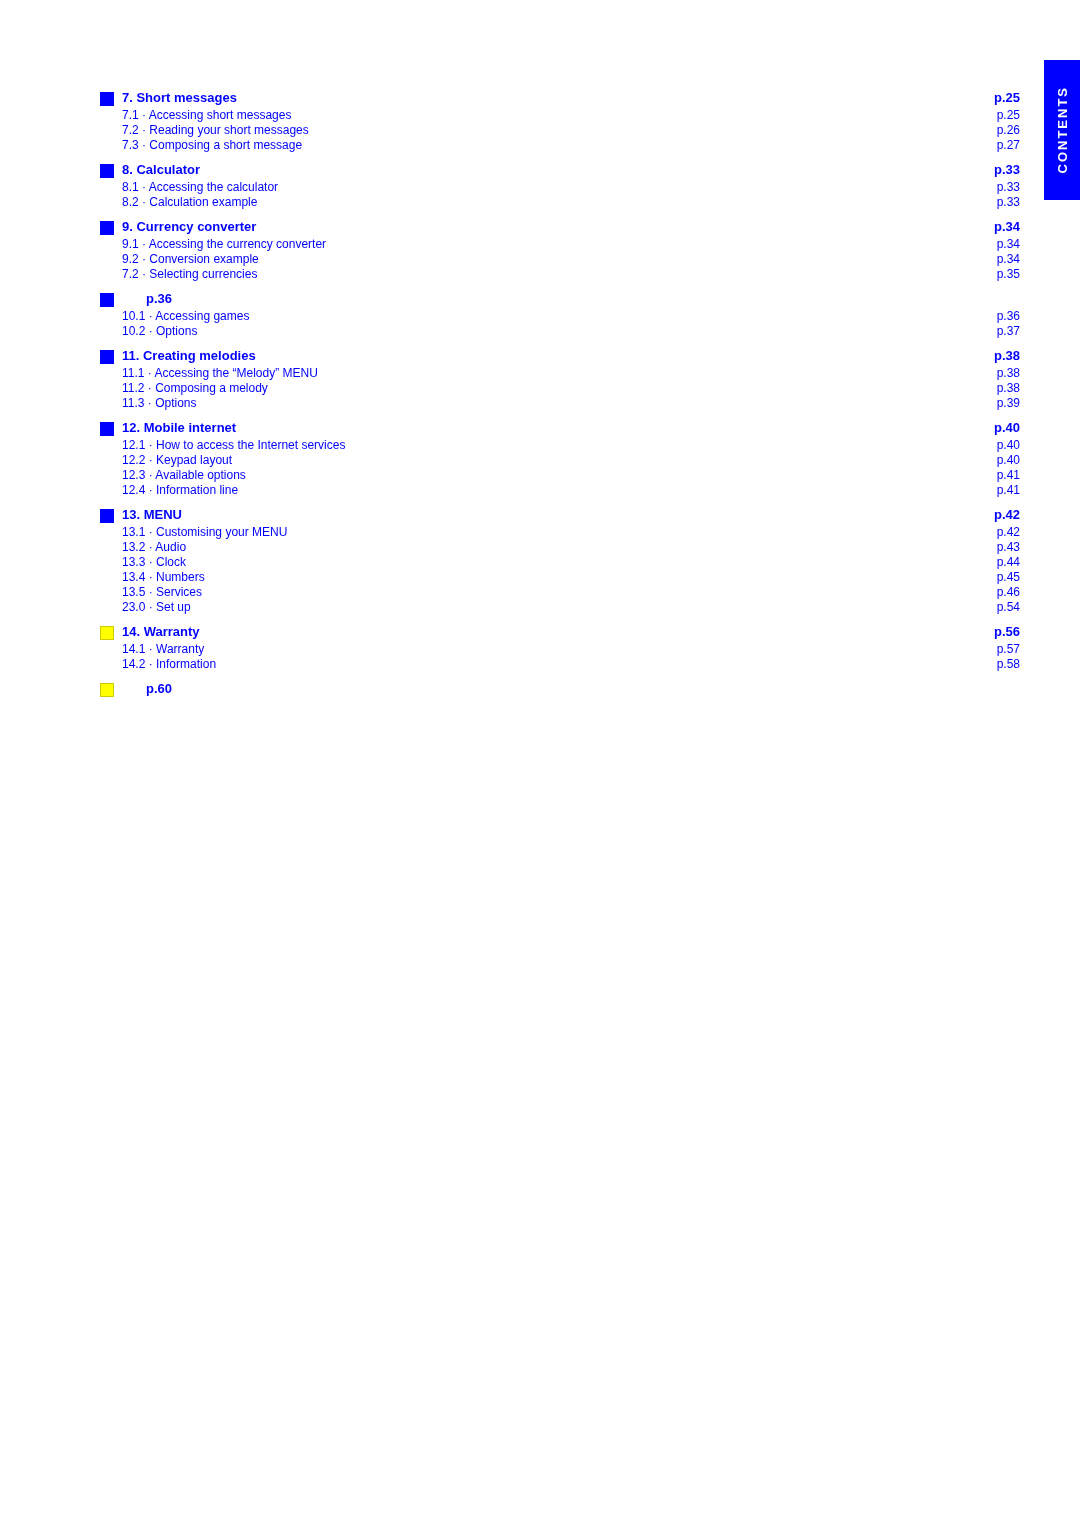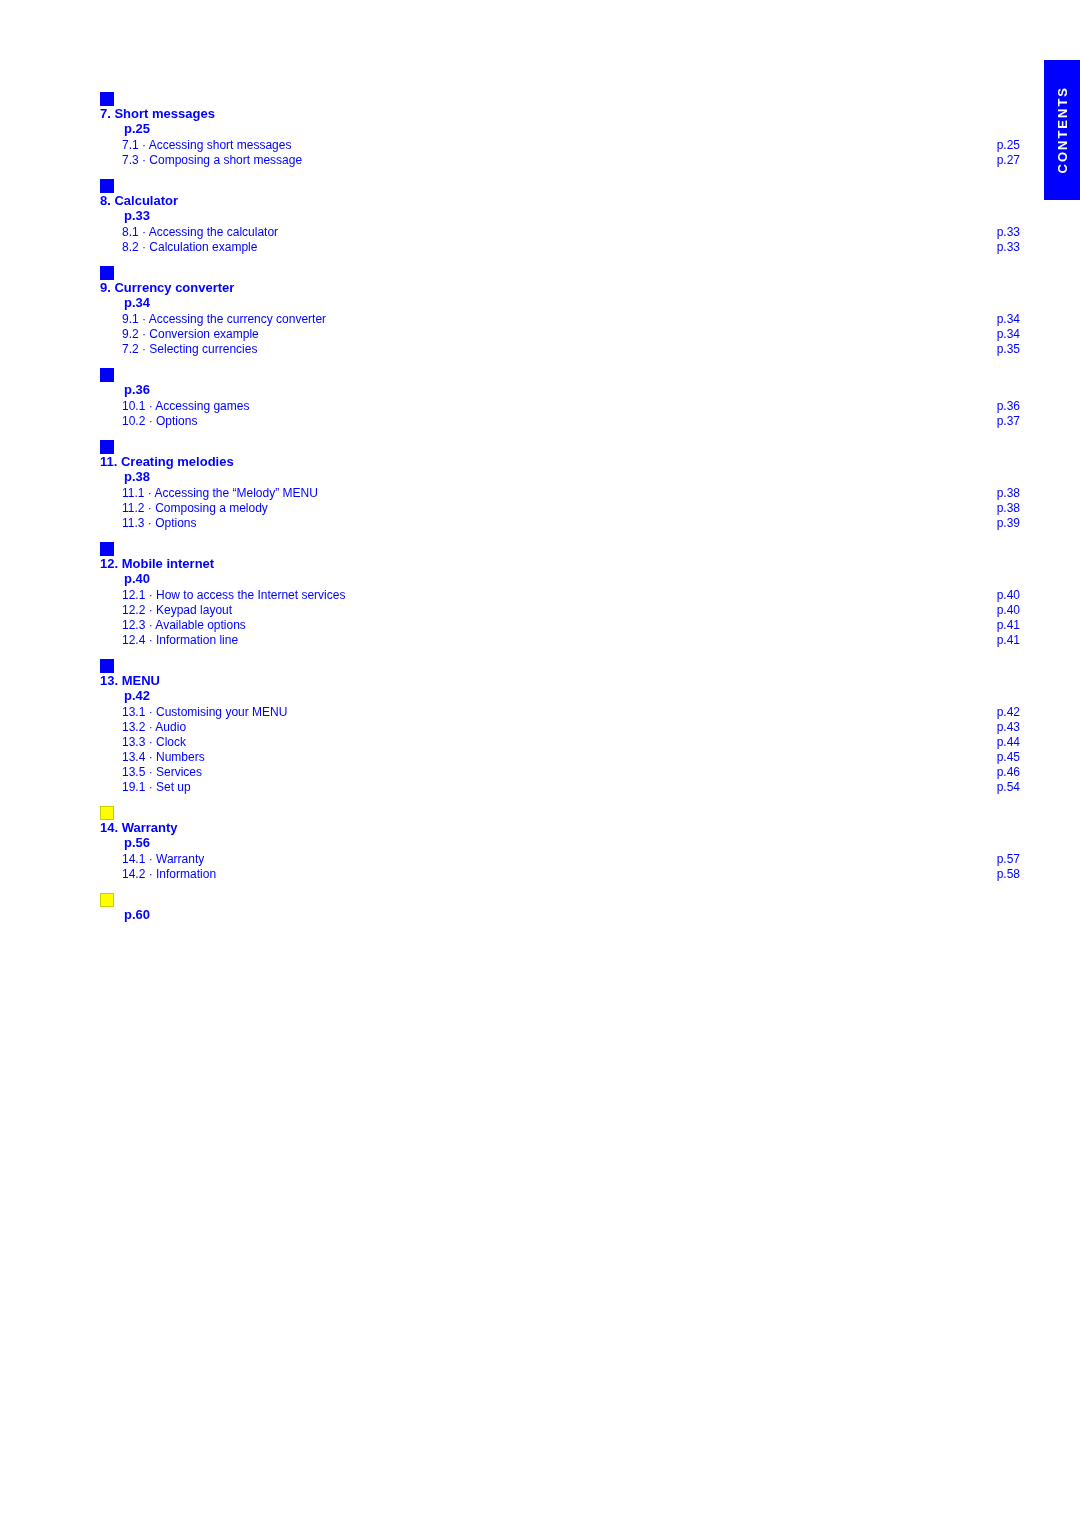--- a/index.html
+++ b/index.html
@@ -45,21 +45,20 @@
     }
 
     .section {
       margin-bottom: 10px;
     }
 
     .section-header {
       display: flex;
       align-items: flex-start;
       margin-bottom: 2px;
-      flex-direction: column;
     }
 
     .section-icon {
       width: 14px;
       height: 14px;
       min-width: 14px;
       margin-right: 8px;
       margin-top: 2px;
     }
 
@@ -125,20 +124,24 @@
           <div class="section-icon blue"></div>
           <span class="section-title">7. Short messages</span>
           <span class="section-page">p.25</span>
         </div>
         <div class="subsections">
           <div class="subsection-row">
             <span class="subsection-title">7.1  ·  Accessing short messages</span>
             <span class="subsection-page">p.25</span>
           </div>
           <div class="subsection-row">
+            <span class="subsection-title">7.2  ·  Reading your short messages</span>
+            <span class="subsection-page">p.26</span>
+          </div>
+          <div class="subsection-row">
             <span class="subsection-title">7.3  ·  Composing a short message</span>
             <span class="subsection-page">p.27</span>
           </div>
         </div>
       </div>
       <div class="section">
         <div class="section-header">
           <div class="section-icon blue"></div>
           <span class="section-title">8. Calculator</span>
           <span class="section-page">p.33</span>
@@ -258,21 +261,21 @@
           </div>
           <div class="subsection-row">
             <span class="subsection-title">13.4  ·  Numbers</span>
             <span class="subsection-page">p.45</span>
           </div>
           <div class="subsection-row">
             <span class="subsection-title">13.5  ·  Services</span>
             <span class="subsection-page">p.46</span>
           </div>
           <div class="subsection-row">
-            <span class="subsection-title">19.1  ·  Set up</span>
+            <span class="subsection-title">23.0  ·  Set up</span>
             <span class="subsection-page">p.54</span>
           </div>
         </div>
       </div>
       <div class="section">
         <div class="section-header">
           <div class="section-icon yellow"></div>
           <span class="section-title">14. Warranty</span>
           <span class="section-page">p.56</span>
         </div>

